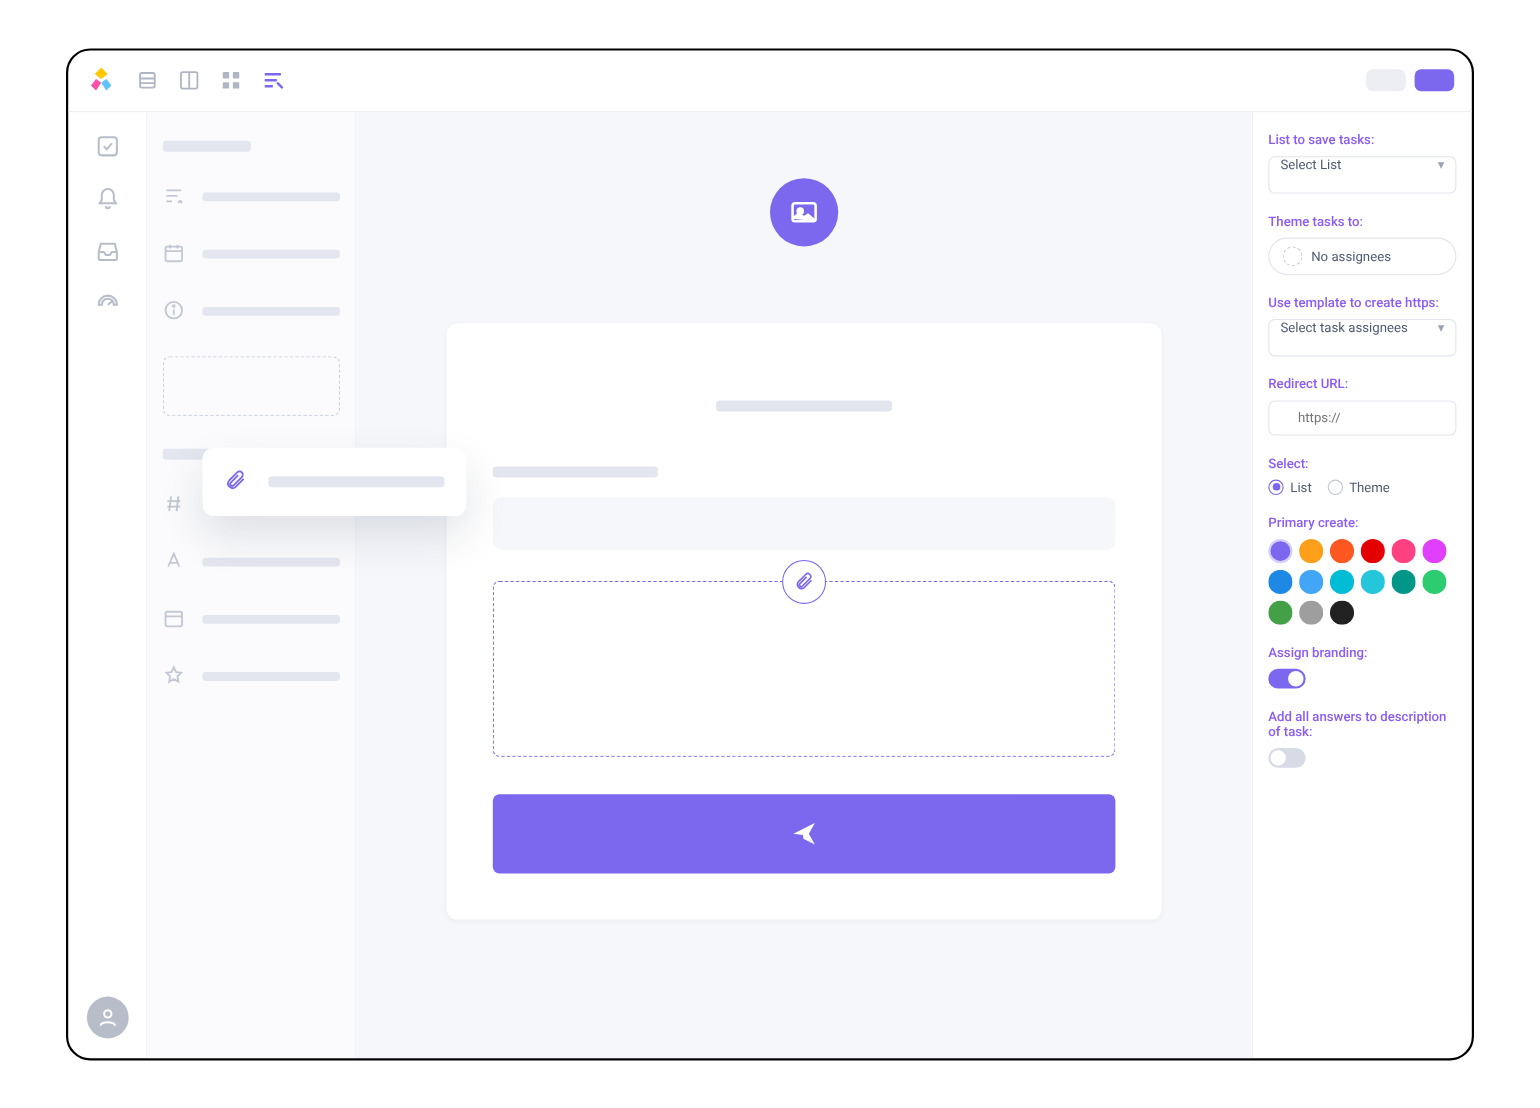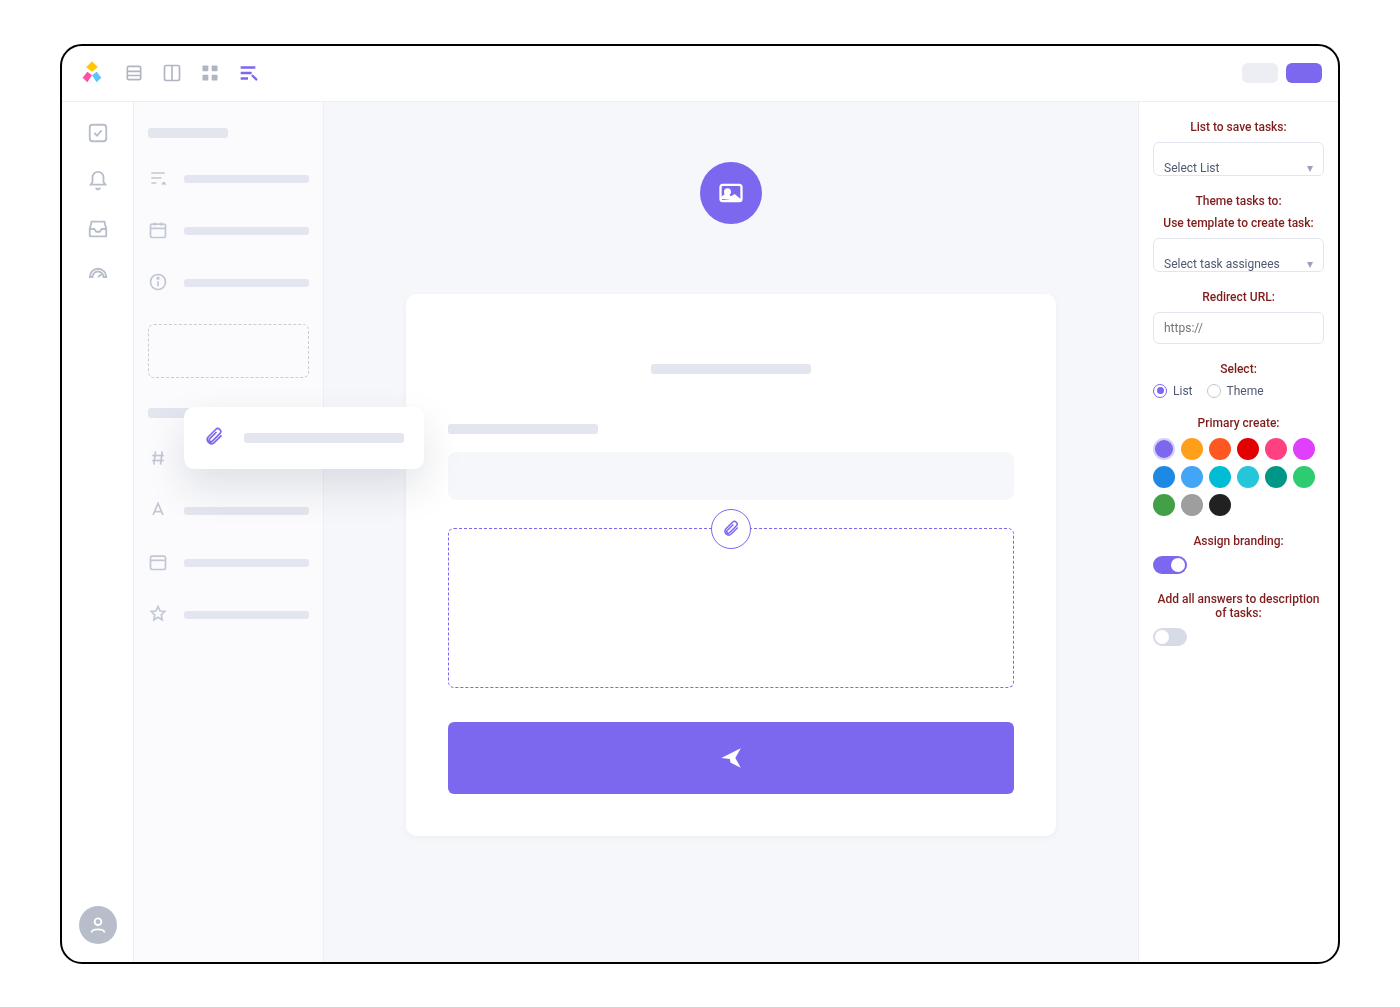--- a/index.html
+++ b/index.html
@@ -30,26 +30,26 @@
   .canvas{flex:1;background:#f6f7fb;display:flex;justify-content:center;padding-top:24px;position:relative;}
   .form-card{width:650px;background:#fff;border-radius:10px;box-shadow:0 2px 6px rgba(20,30,60,0.04);padding:70px 42px 42px;margin-top:30px;position:absolute;top:40px;}
   .avatar-circle{width:62px;height:62px;border-radius:50%;background:#7b68ee;display:flex;align-items:center;justify-content:center;color:#fff;position:absolute;left:50%;top:0;transform:translate(-50%,-70px);}
   .card-title-ph{width:160px;height:10px;background:#e3e6ee;border-radius:3px;margin:0 auto 50px;}
   .label-ph{width:150px;height:10px;background:#e3e6ee;border-radius:3px;margin-bottom:18px;}
   .input-ph{height:48px;background:#f6f7fb;border-radius:8px;margin-bottom:28px;}
   .dashed-area{height:160px;border:1.5px dashed #7b68ee;border-radius:6px;position:relative;margin-bottom:34px;}
   .dashed-area .clip{width:40px;height:40px;border:1.5px solid #7b68ee;border-radius:50%;background:#fff;position:absolute;left:50%;top:0;transform:translate(-50%,-50%);display:flex;align-items:center;justify-content:center;color:#7b68ee;}
   .submit-btn{height:72px;background:#7b68ee;border-radius:6px;display:flex;align-items:center;justify-content:center;color:#fff;cursor:pointer;}
   .right-panel{width:200px;border-left:1px solid #eceef3;padding:18px 14px;font-size:12px;color:#4f5a72;overflow:auto;}
-  .rp-label{font-size:12px;color:#7f1d1d;font-weight:500;margin-bottom:8px;text-align:center;}
-  .rp-select{height:34px;border:1px solid #e2e5ee;border-radius:6px;display:flex;align-items:flex-end;justify-content:space-between;padding:0 10px;font-size:12px;color:#4f5a72;margin-bottom:18px;cursor:pointer;}
+  .rp-label{font-size:12px;color:#8b5cf6;font-weight:500;margin-bottom:8px;}
+  .rp-select{height:34px;border:1px solid #e2e5ee;border-radius:6px;display:flex;align-items:flex-start;justify-content:space-between;padding:0 10px;font-size:12px;color:#4f5a72;margin-bottom:18px;cursor:pointer;}
   .chev{color:#9aa2b5;}
   .assign-pill{height:34px;border:1px solid #e2e5ee;border-radius:18px;display:flex;align-items:center;padding:0 12px;gap:8px;font-size:12px;color:#4f5a72;margin-bottom:18px;cursor:pointer;}
   .assign-pill .av{width:18px;height:18px;border:1px dashed #c2c7d4;border-radius:50%;}
-  .rp-input{height:32px;border:1px solid #e2e5ee;border-radius:6px;padding:0 10px;font-size:12px;color:#6d28d9;margin-bottom:18px;width:100%;}
+  .rp-input{height:32px;border:1px solid #e2e5ee;border-radius:6px;padding:0 26px;font-size:12px;color:#6d28d9;margin-bottom:18px;width:100%;}
   .theme-row{display:flex;align-items:center;gap:14px;margin-bottom:18px;}
   .radio{width:14px;height:14px;border-radius:50%;border:1.5px solid #c2c7d4;display:inline-block;position:relative;cursor:pointer;}
   .radio.on{border-color:#7b68ee;}
   .radio.on::after{content:"";position:absolute;inset:2.5px;border-radius:50%;background:#7b68ee;}
   .theme-opt{display:flex;align-items:center;gap:6px;font-size:12px;color:#4f5a72;}
   .swatches{display:flex;flex-wrap:wrap;gap:6px;margin-bottom:18px;}
   .sw{width:22px;height:22px;border-radius:50%;cursor:pointer;border:2px solid transparent;}
   .sw.sel{border-color:#d4d0fb;}
   .toggle{width:34px;height:18px;border-radius:10px;position:relative;cursor:pointer;margin-bottom:18px;}
   .toggle .knob{width:14px;height:14px;border-radius:50%;background:#fff;position:absolute;top:2px;}
@@ -257,22 +257,26 @@
     </div>
 
     <div class="right-panel">
       <div class="rp-label">List to save tasks:</div>
       <div class="rp-select">
         <span>Select List</span>
         <span class="chev">▾</span>
       </div>
 
       <div class="rp-label">Theme tasks to:</div>
-
-      <div class="rp-label">Use template to create task:</div>
+      <div class="assign-pill">
+        <span class="av"></span>
+        <span>No assignees</span>
+      </div>
+
+      <div class="rp-label">Use template to create https:</div>
       <div class="rp-select">
         <span>Select task assignees</span>
         <span class="chev">▾</span>
       </div>
 
       <div class="rp-label">Redirect URL:</div>
       <input class="rp-input" placeholder="https://" style="">
 
       <div class="rp-label">Select:</div>
       <div class="theme-row">
@@ -303,20 +307,20 @@
           <div class="sw" style="background: rgb(67, 160, 71);"></div>
           <div class="sw" style="background: rgb(158, 158, 158);"></div>
           <div class="sw" style="background: rgb(33, 33, 33);"></div>
         </div>
 
       <div class="rp-label">Assign branding:</div>
       <div class="toggle on">
           <div class="knob"></div>
         </div>
 
-      <div class="rp-label">Add all answers to description of tasks:</div>
+      <div class="rp-label">Add all answers to description of task:</div>
       <div class="toggle off">
           <div class="knob"></div>
         </div>
     </div>
 
   </div>
 </div>
 
 </body></html>

